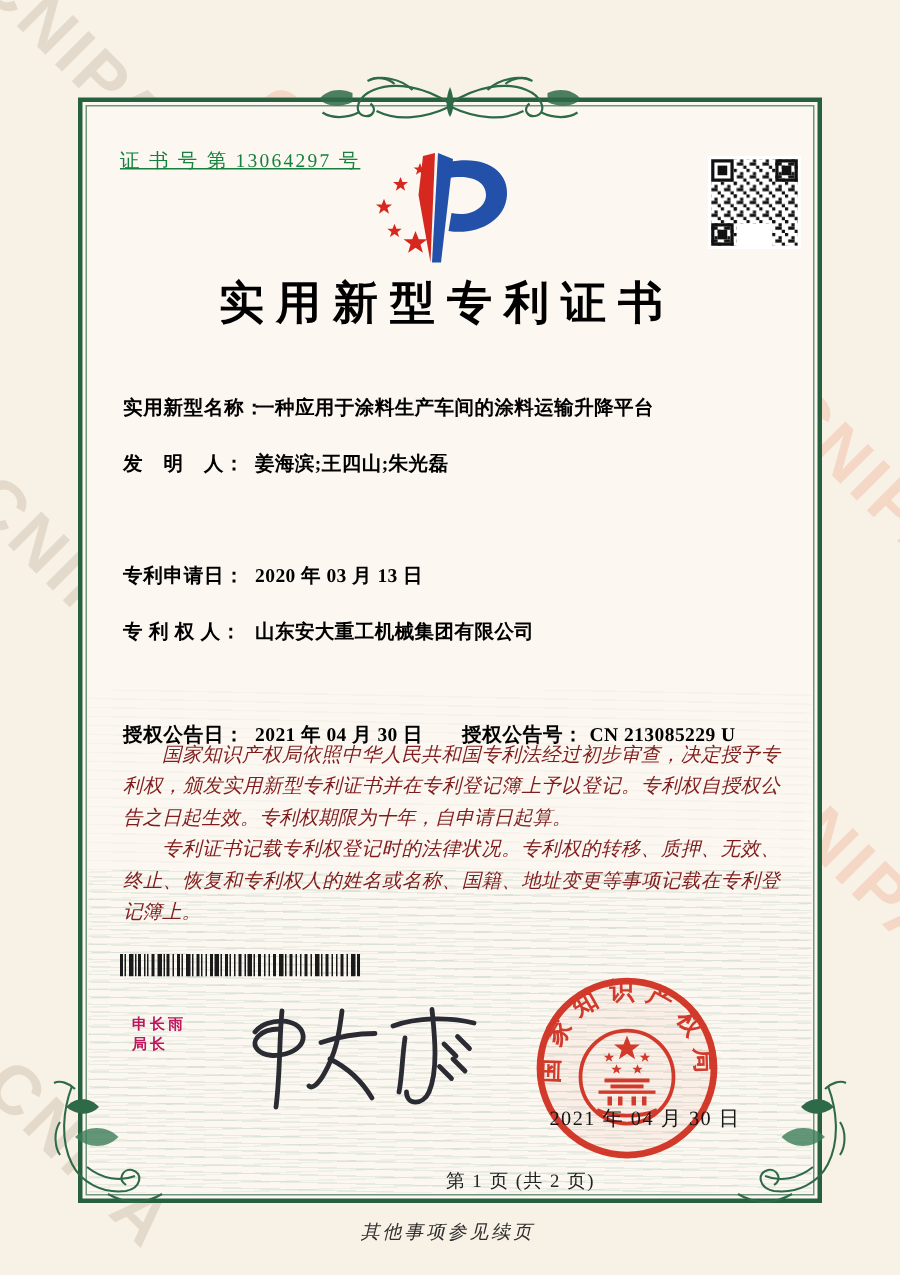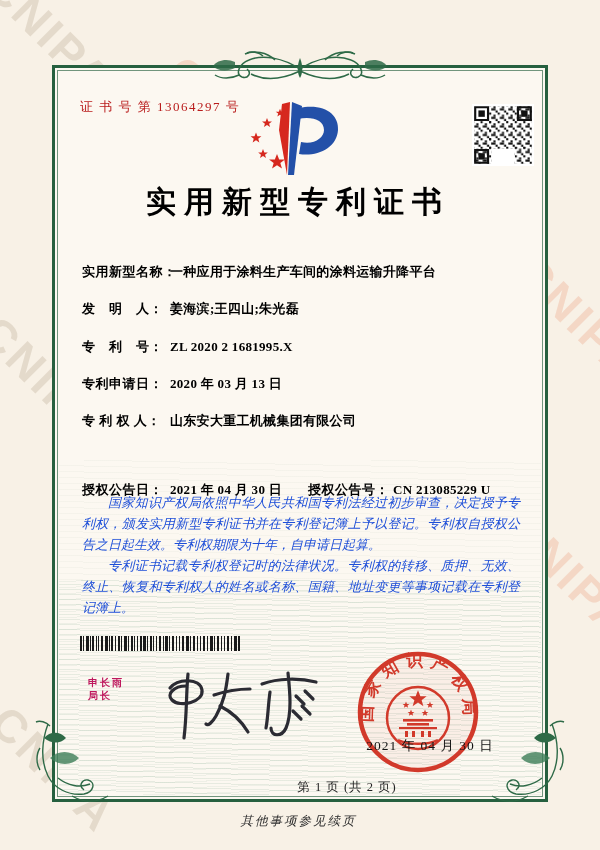--- a/index.html
+++ b/index.html
@@ -38,34 +38,34 @@
       repeating-linear-gradient(-1.8deg, rgba(118,163,134,.10) 0 1px, transparent 1px 6px);
     pointer-events:none;
   }
   .guilloche-soft{
     position:absolute;left:4px;right:4px;bottom:219px;height:120px;
     background:repeating-linear-gradient(1.2deg, rgba(150,170,150,.07) 0 1px, transparent 1px 6px);
     pointer-events:none;
   }
   .abs{position:absolute;}
   .cert-no{
-    left:80px;top:98px;font-size:13px;letter-spacing:1.5px;color:#b91c1c;
+    left:80px;top:98px;font-size:13px;letter-spacing:1.5px;color:#15803d;text-decoration:underline;
   }
   .title{
     left:52px;width:492px;top:182px;text-align:center;
     font-size:30px;font-weight:bold;letter-spacing:8px;color:#000000;
   }
   .field-row{left:82px;font-size:13px;font-weight:600;color:#000000;white-space:nowrap;margin-top:12px;}
   .field-row .lbl{display:inline-block;width:88px;letter-spacing:.5px;}
   .field-row .val{letter-spacing:.3px;}
   .pair2{position:absolute;left:226px;top:0;text-align:right;}
   .pair2 .lbl2{letter-spacing:.5px;margin-right:4px;}
   .body-text{
     left:82px;top:492px;width:438px;
-    font-size:13px;font-style:italic;line-height:21px;color:#1d4ed8;
+    font-size:13px;font-style:italic;line-height:21px;color:#7f1d1d;
     text-align:justify;
   }
   .body-text p{margin:0;text-indent:2em;}
   .sig-title{
     font-family:"Liberation Sans","DejaVu Sans",sans-serif;
     font-weight:bold;font-size:10px;color:#be185d;letter-spacing:2px;
   }
   .page-info{
     left:52px;width:590px;top:779px;text-align:center;
     font-size:12.5px;color:#222;letter-spacing:1px;
@@ -173,23 +173,20 @@
     </g>
   </svg>
 
   <div class="abs title">实用新型专利证书</div>
 
   <div class="abs field-row" style="top:251px">
     <span class="lbl">实用新型名称：</span><span class="val">一种应用于涂料生产车间的涂料运输升降平台</span>
   </div>
   <div class="abs field-row" style="top:288px">
     <span class="lbl">发　明　人：</span><span class="val">姜海滨;王四山;朱光磊</span>
-  </div>
-  <div class="abs field-row" style="top:326px">
-    <span class="lbl">专　利　号：</span><span class="val">ZL 2020 2 1681995.X</span>
   </div>
   <div class="abs field-row" style="top:363px">
     <span class="lbl">专利申请日：</span><span class="val">2020 年 03 月 13 日</span>
   </div>
   <div class="abs field-row" style="top:400px">
     <span class="lbl">专 利 权 人：</span><span class="val">山东安大重工机械集团有限公司</span>
   </div>
   <div class="abs field-row" style="top:469px">
     <span class="lbl">授权公告日：</span><span class="val">2021 年 04 月 30 日</span>
     <span class="pair2">

